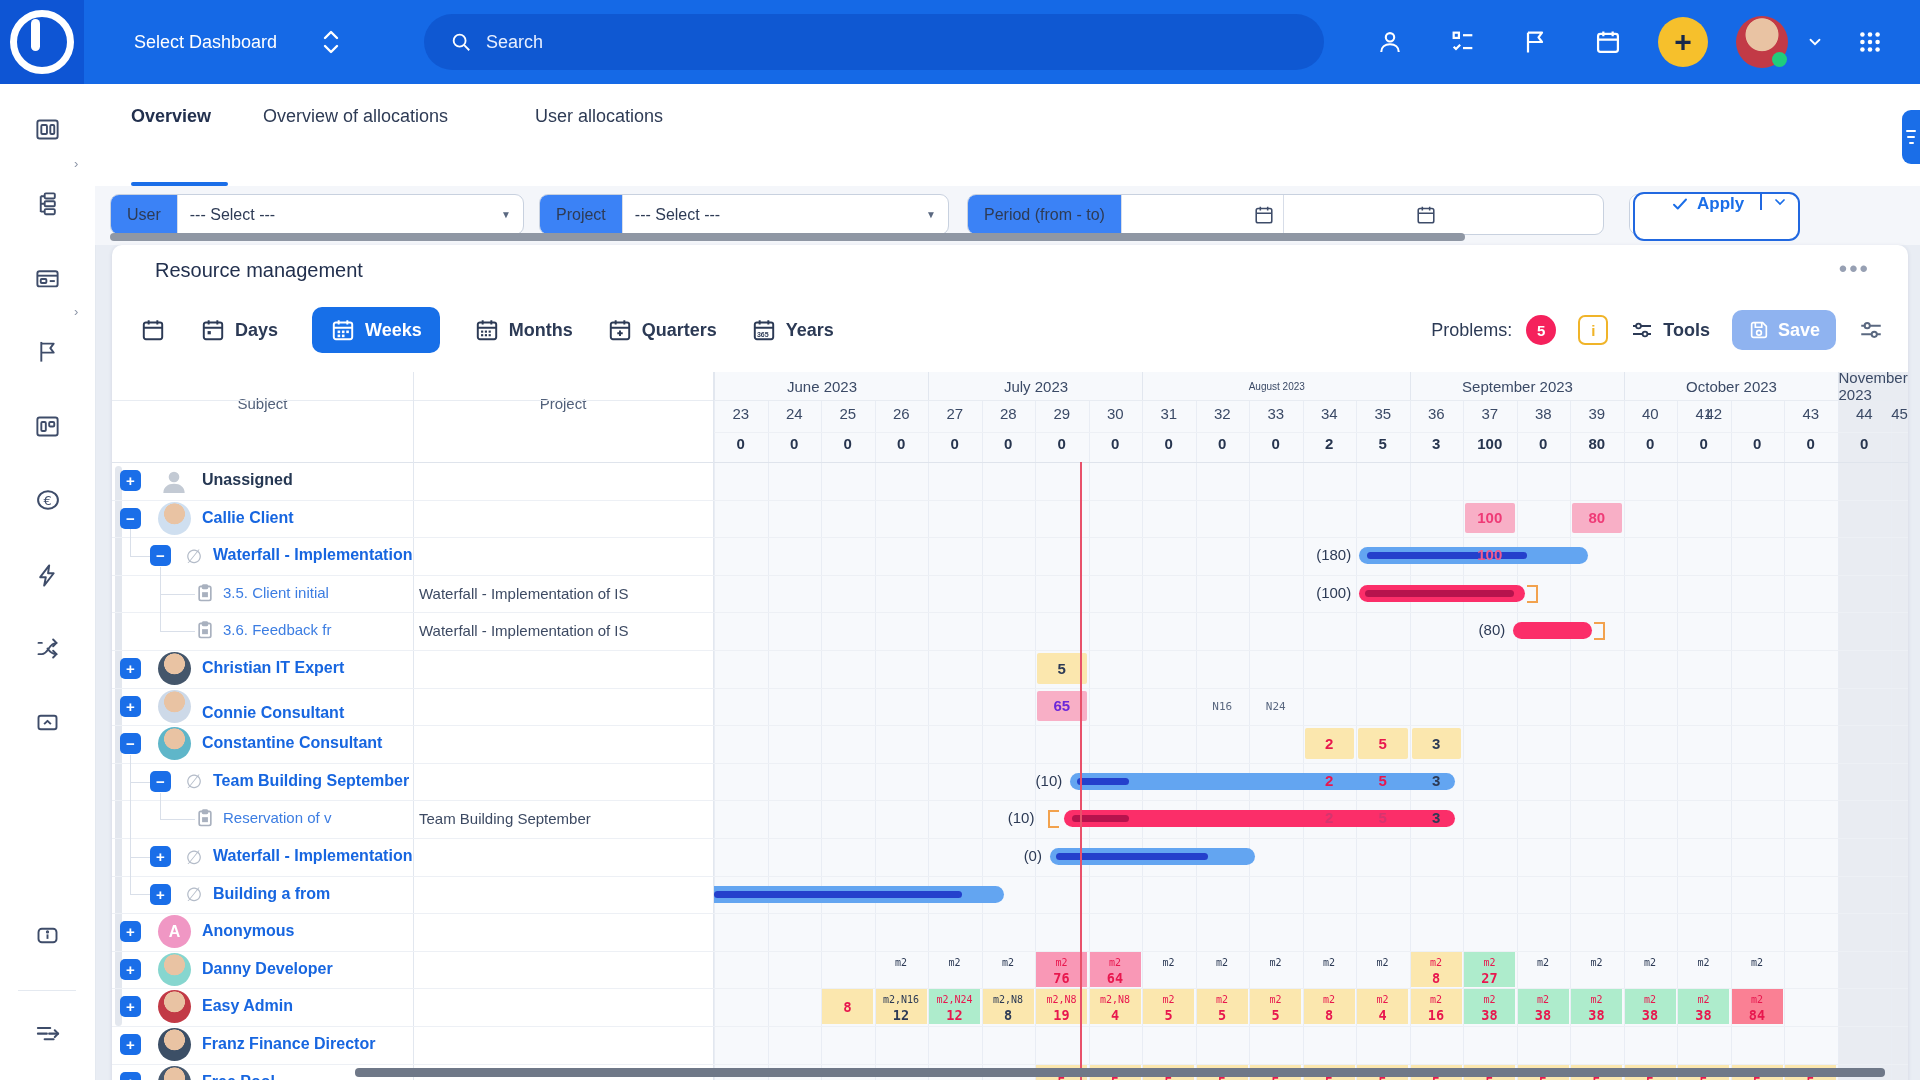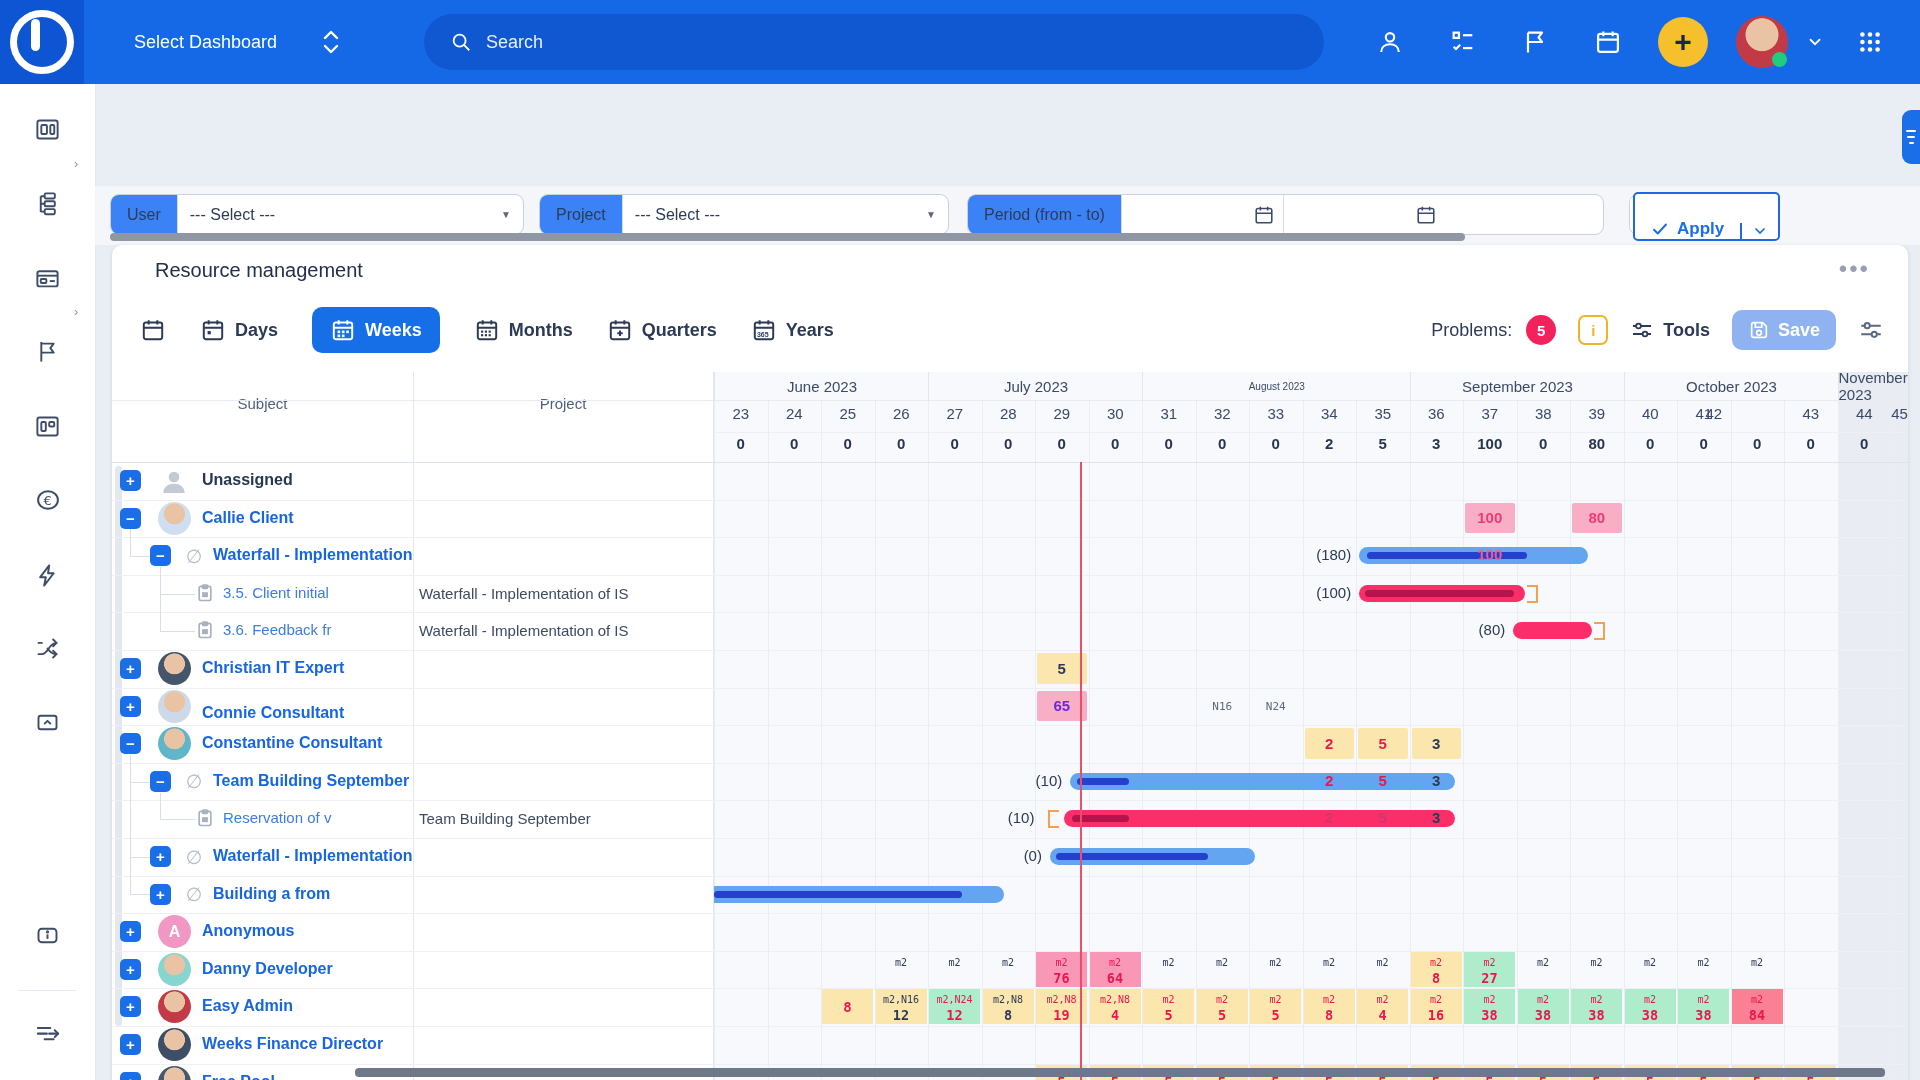--- a/index.html
+++ b/index.html
@@ -31,22 +31,22 @@
   .tab{position:absolute;top:22px;font-size:18px;color:#2e3b55;}
   .tab-underline{position:absolute;height:4px;background:#1a6ee8;border-radius:2px;bottom:0;}
   
   .filter-band{position:absolute;left:95px;top:186px;width:1825px;height:59px;background:#f4f6fa;}
   .chip{position:absolute;top:8px;height:41px;border:1px solid #c8d1df;border-radius:9px;background:#fff;
         display:flex;align-items:stretch;overflow:hidden;box-sizing:border-box;}
   .chip-label{background:#3b82f6;padding:0 16px;display:flex;align-items:center;font-size:16px;color:#2e3b55;border-right:1px solid #d7dde8;}
   .chip-val{display:flex;align-items:center;padding:0 12px;font-size:16px;color:#2e3b55;position:relative;}
   .caret{font-size:10px;color:#5a6880;margin-left:auto;padding-left:26px;}
   .date-cell{width:153px;display:flex;align-items:center;justify-content:flex-end;padding-right:8px;border-right:1px solid #d7dde8;color:#3e4c69;}
-  .apply-btn{position:absolute;left:1633px;top:192px;height:45px;border:2px solid #2168e0;border-radius:5px;background:#fff;
-             display:flex;align-items:flex-end;overflow:hidden;}
+  .apply-btn{position:absolute;left:1633px;top:192px;height:45px;border:2px solid #2168e0;border-radius:11px;background:#fff;
+             display:flex;align-items:flex-start;overflow:hidden;padding-left:20px;}
   .apply-main{display:flex;align-items:center;gap:8px;color:#1a6ee8;font-size:17px;font-weight:bold;padding:0 16px;}
   .apply-chev{display:flex;align-items:center;justify-content:center;width:36px;border-left:2px solid #2168e0;color:#1a6ee8;}
   .hthumb{position:absolute;border-radius:4px;background:#8f97a4;}
   .side-tab{position:absolute;left:1902px;top:110px;width:18px;height:54px;background:#1a6ee8;border-radius:9px 0 0 9px;
             display:flex;flex-direction:column;justify-content:center;gap:4px;align-items:center;}
   .side-tab i{display:block;height:2px;background:#fff;border-radius:1px;}
   
   .card{position:absolute;left:112px;top:245px;width:1796px;height:860px;background:#fff;border-radius:10px 10px 0 0;
         box-shadow:0 1px 4px rgba(40,60,100,.12);overflow:hidden;}
   .card-title{position:absolute;left:43px;top:14px;font-size:20px;color:#22304e;}
@@ -225,20 +225,26 @@
       <svg width="30" height="27" viewBox="0 0 26 24" fill="none" stroke="#3e4c69" stroke-width="1.8" stroke-linecap="round" stroke-linejoin="round">
           <path d="M4 8h11"></path>
           <path d="M4 13h8"></path>
           <path d="M10 18h8"></path>
           <path d="M14 13h8"></path>
           <path d="M19 10l3 3-3 3"></path>
         </svg>
     </div>
   </div>
 
+  <div class="tabs-band">
+    <span class="tab" style="left:36px;font-weight:bold;color:#22304e">Overview</span>
+    <span class="tab" style="left:168px">Overview of allocations</span>
+    <span class="tab" style="left:440px">User allocations</span>
+    <div class="tab-underline" style="left:36px;width:97px"></div>
+  </div>
 
   <div class="filter-band">
     <div class="chip" style="left:15px;width:414px">
       <span class="chip-label">User</span>
       <span class="chip-val" style="flex:1">
           <span>--- Select ---</span>
           <span class="caret">▼</span>
         </span>
     </div>
     <div class="chip" style="left:444px;width:410px">
@@ -714,21 +720,21 @@
           <div style="position: absolute; left: 0px; top: 5px; width: 100%; font-size: 10px;">m2</div>
           <div style="position: absolute; left: 0px; top: 18px; width: 100%; font-size: 13.5px; font-weight: bold;">38</div>
         </div>
         <div class="mono" style="position: absolute; left: 1619.5px; top: 744.4px; width: 51px; height: 35.1px; background: rgb(250, 128, 148); color: rgb(232, 23, 78); text-align: center;">
           <div style="position: absolute; left: 0px; top: 5px; width: 100%; font-size: 10px;">m2</div>
           <div style="position: absolute; left: 0px; top: 18px; width: 100%; font-size: 13.5px; font-weight: bold;">84</div>
         </div>
         <div style="position: absolute; left: 0px; top: 818.6px; width: 1796px; height: 1px; background: rgb(237, 240, 245);"></div>
         <div class="exp-btn" style="position: absolute; left: 8px; top: 789px;">+</div>
         <div style="position: absolute; left: 46px; top: 783px; width: 33px; height: 33px; border-radius: 50%; background: radial-gradient(circle at 50% 36%, rgb(233, 195, 163) 0px, rgb(233, 195, 163) 38%, rgb(60, 79, 102) 40%);"></div>
-        <div class="tree-name" style="position: absolute; left: 90px; top: 790px; width: 211px;">Weeks Finance Director</div>
+        <div class="tree-name" style="position: absolute; left: 90px; top: 790px; width: 211px;">Franz Finance Director</div>
         <div class="exp-btn" style="position: absolute; left: 8px; top: 826.6px;">+</div>
         <div style="position: absolute; left: 46px; top: 820.6px; width: 33px; height: 33px; border-radius: 50%; background: radial-gradient(circle at 50% 36%, rgb(233, 195, 163) 0px, rgb(233, 195, 163) 38%, rgb(70, 88, 110) 40%);"></div>
         <div class="tree-name" style="position: absolute; left: 90px; top: 827.6px; width: 211px;">Free Pool</div>
         <div class="mono" style="position: absolute; left: 924px; top: 819.6px; width: 51px; height: 35.1px; background: rgb(251, 231, 174); color: rgb(232, 23, 78); text-align: center; display: flex; align-items: center; justify-content: center; font-size: 14px; font-weight: bold;">5</div>
         <div class="mono" style="position: absolute; left: 977.5px; top: 819.6px; width: 51px; height: 35.1px; background: rgb(251, 231, 174); color: rgb(232, 23, 78); text-align: center; display: flex; align-items: center; justify-content: center; font-size: 14px; font-weight: bold;">5</div>
         <div class="mono" style="position: absolute; left: 1031px; top: 819.6px; width: 51px; height: 35.1px; background: rgb(251, 231, 174); color: rgb(232, 23, 78); text-align: center; display: flex; align-items: center; justify-content: center; font-size: 14px; font-weight: bold;">5</div>
         <div class="mono" style="position: absolute; left: 1084.5px; top: 819.6px; width: 51px; height: 35.1px; background: rgb(251, 231, 174); color: rgb(232, 23, 78); text-align: center; display: flex; align-items: center; justify-content: center; font-size: 14px; font-weight: bold;">5</div>
         <div class="mono" style="position: absolute; left: 1138px; top: 819.6px; width: 51px; height: 35.1px; background: rgb(251, 231, 174); color: rgb(232, 23, 78); text-align: center; display: flex; align-items: center; justify-content: center; font-size: 14px; font-weight: bold;">5</div>
         <div class="mono" style="position: absolute; left: 1191.5px; top: 819.6px; width: 51px; height: 35.1px; background: rgb(251, 231, 174); color: rgb(232, 23, 78); text-align: center; display: flex; align-items: center; justify-content: center; font-size: 14px; font-weight: bold;">5</div>
         <div class="mono" style="position: absolute; left: 1245px; top: 819.6px; width: 51px; height: 35.1px; background: rgb(251, 231, 174); color: rgb(232, 23, 78); text-align: center; display: flex; align-items: center; justify-content: center; font-size: 14px; font-weight: bold;">5</div>

